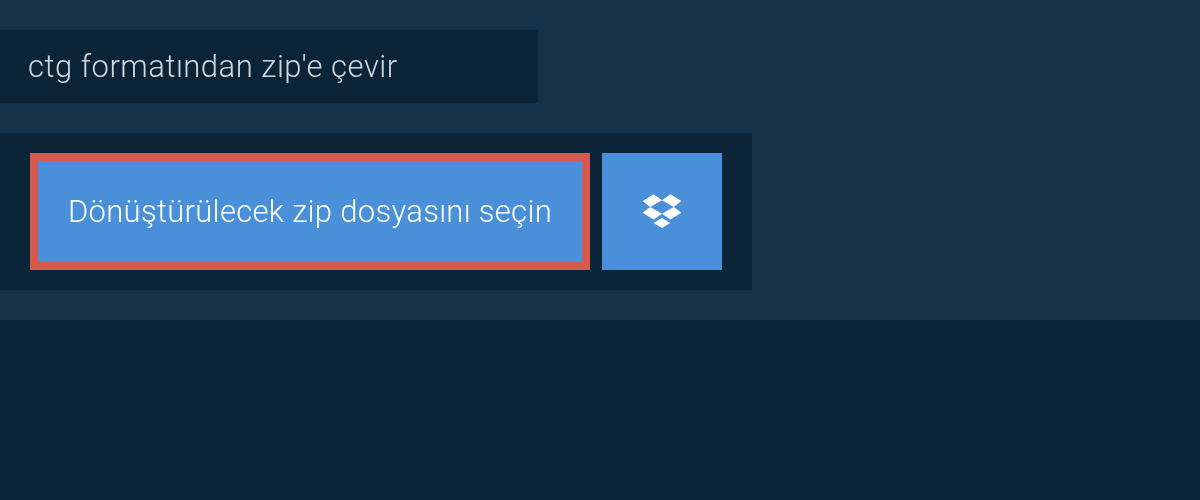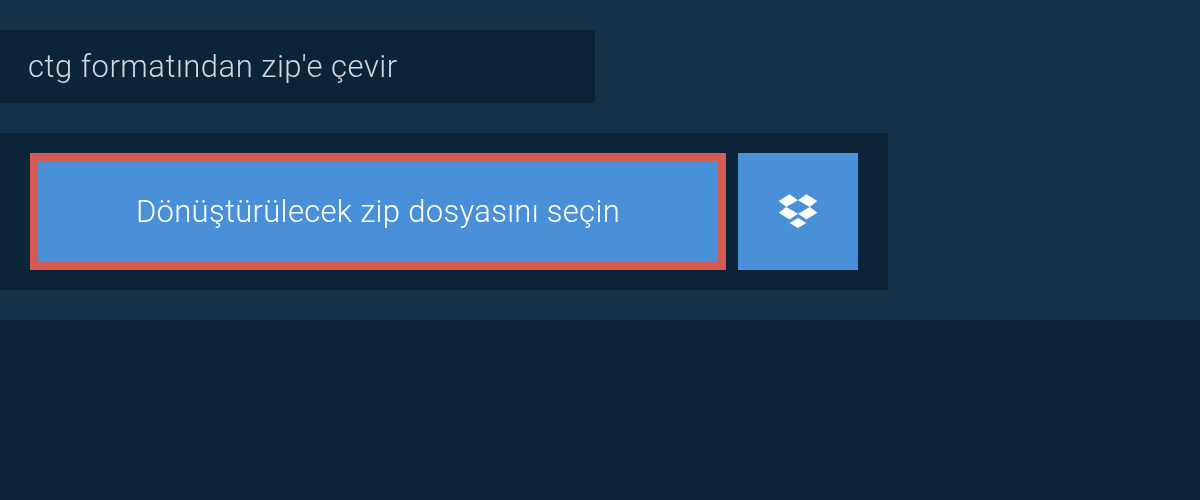--- a/index.html
+++ b/index.html
@@ -11,37 +11,37 @@
       width: 1200px;
       height: 500px;
       background: #14324a;
       font-family: -apple-system, BlinkMacSystemFont, "Segoe UI", Roboto, Helvetica, Arial, sans-serif;
       overflow: hidden;
     }
     .header-bar {
       background: #0c2438;
       padding: 18px 28px;
       display: inline-block;
-      width: 595px;
+      width: 538px;
       margin-top: 30px;
     }
     .header-title {
       color: #d0d8de;
       font-size: 31px;
       font-weight: 300;
       letter-spacing: 0.5px;
     }
     .upload-section {
       background: #0c2438;
       padding: 20px 30px;
       display: flex;
       gap: 12px;
       align-items: stretch;
       margin-top: 30px;
-      width: 888px;
+      width: 752px;
     }
     .select-file-button {
       flex: 1;
       background: #4a90d9;
       border: 8px solid #d45a52;
       color: #ffffff;
       font-size: 31px;
       font-weight: 300;
       padding: 32px 20px;
       display: flex;

